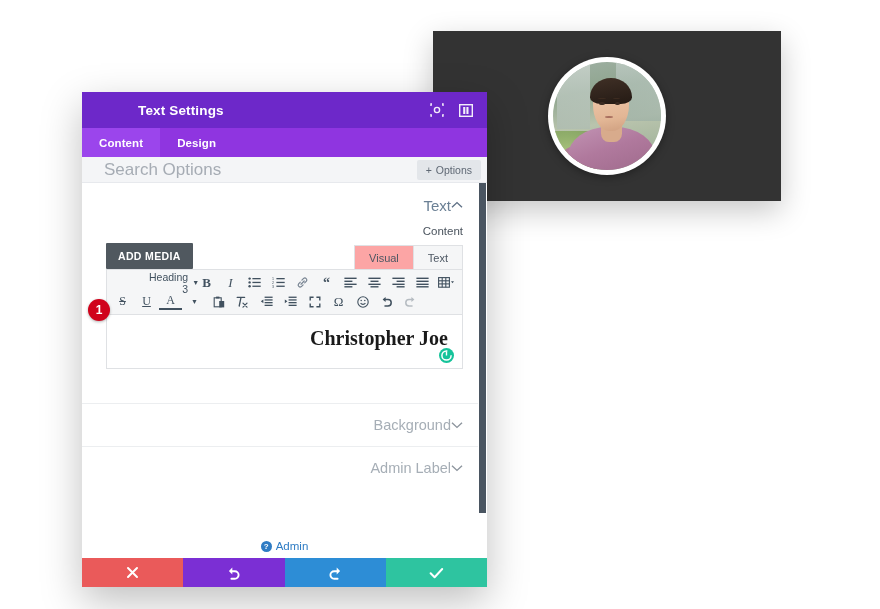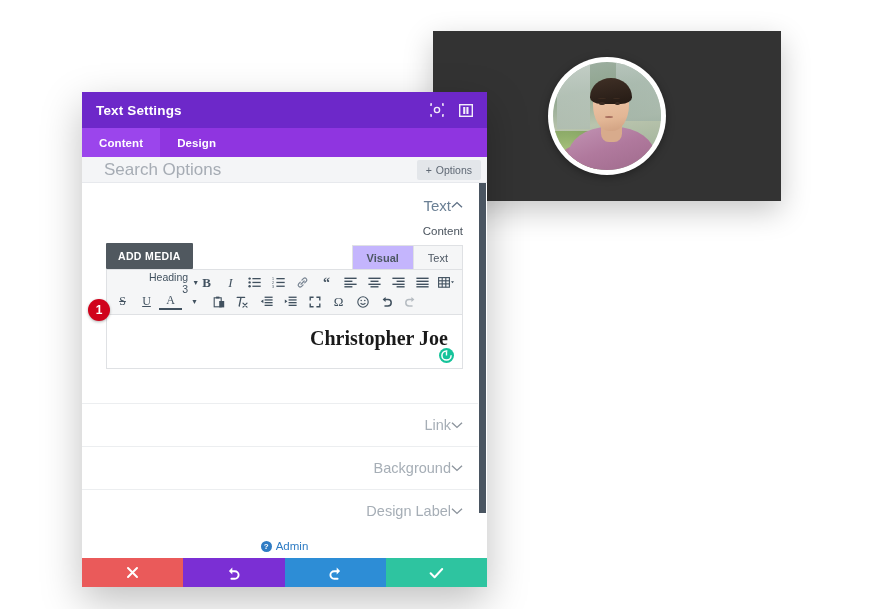--- a/index.html
+++ b/index.html
@@ -119,20 +119,21 @@
     align-items: center;
     padding: 0 14px;
     box-sizing: border-box;
   }
   .modal-title {
     color: #ffffff;
     font-size: 13.5px;
     font-weight: bold;
     letter-spacing: .15px;
     flex: 1;
+    margin-left: 42px;
   }
   .header-icons { display: flex; align-items: center; gap: 14px; }
   .hdr-icon {
     width: 15px; height: 15px;
     display: flex; align-items: center; justify-content: center;
     opacity: .92; cursor: pointer;
   }
   .hdr-icon svg { display: block; }
 
   .tab-bar {
@@ -243,21 +244,21 @@
   .vt-tab {
     font-size: 11px;
     color: #4d5763;
     padding: 6px 14px 5px 14px;
     border: 1px solid #dfe1e4;
     border-bottom: none;
     background: #f5f6f7;
     cursor: pointer;
     margin-left: -1px;
   }
-  .vt-tab.active { background: #c4b5fd; font-weight: bold; }
+  .vt-tab.active { background: #fca5a5; }
 
   .toolbar {
     border: 1px solid #dfe1e4;
     background: #f5f6f7;
     padding: 3px 4px;
     box-sizing: border-box;
   }
   .tb-row {
     display: flex;
     align-items: center;
@@ -606,40 +607,32 @@
           <svg width="11" height="11" viewBox="0 0 11 11">
             <circle cx="5.5" cy="5.5" r="4.6" fill="none" stroke="#ffffff" stroke-width="1.5" stroke-dasharray="22 6"></circle>
             <path d="M5.5 1.4V5.5" stroke="#ffffff" stroke-width="1.4"></path>
           </svg>
         </div>
       </div>
     </div>
 
     <div style="height:34px;"></div>
 
-    <div class="collapsed-row">
-      <span class="title">Link</span>
-      <span class="chev">
-        <svg width="12" height="8" viewBox="0 0 12 8">
-            <path d="M1 1.8L6 6.4l5-4.6" stroke="#8c949d" stroke-width="1.4" fill="none"></path>
-          </svg>
-      </span>
-    </div>
 
     <div class="collapsed-row">
       <span class="title">Background</span>
       <span class="chev">
         <svg width="12" height="8" viewBox="0 0 12 8">
             <path d="M1 1.8L6 6.4l5-4.6" stroke="#8c949d" stroke-width="1.4" fill="none"></path>
           </svg>
       </span>
     </div>
 
     <div class="collapsed-row">
-      <span class="title">Design Label</span>
+      <span class="title">Admin Label</span>
       <span class="chev">
         <svg width="12" height="8" viewBox="0 0 12 8">
             <path d="M1 1.8L6 6.4l5-4.6" stroke="#8c949d" stroke-width="1.4" fill="none"></path>
           </svg>
       </span>
     </div>
 
     <div class="help-row">
       <span class="help-icon">?</span>
       <span>Admin</span>

